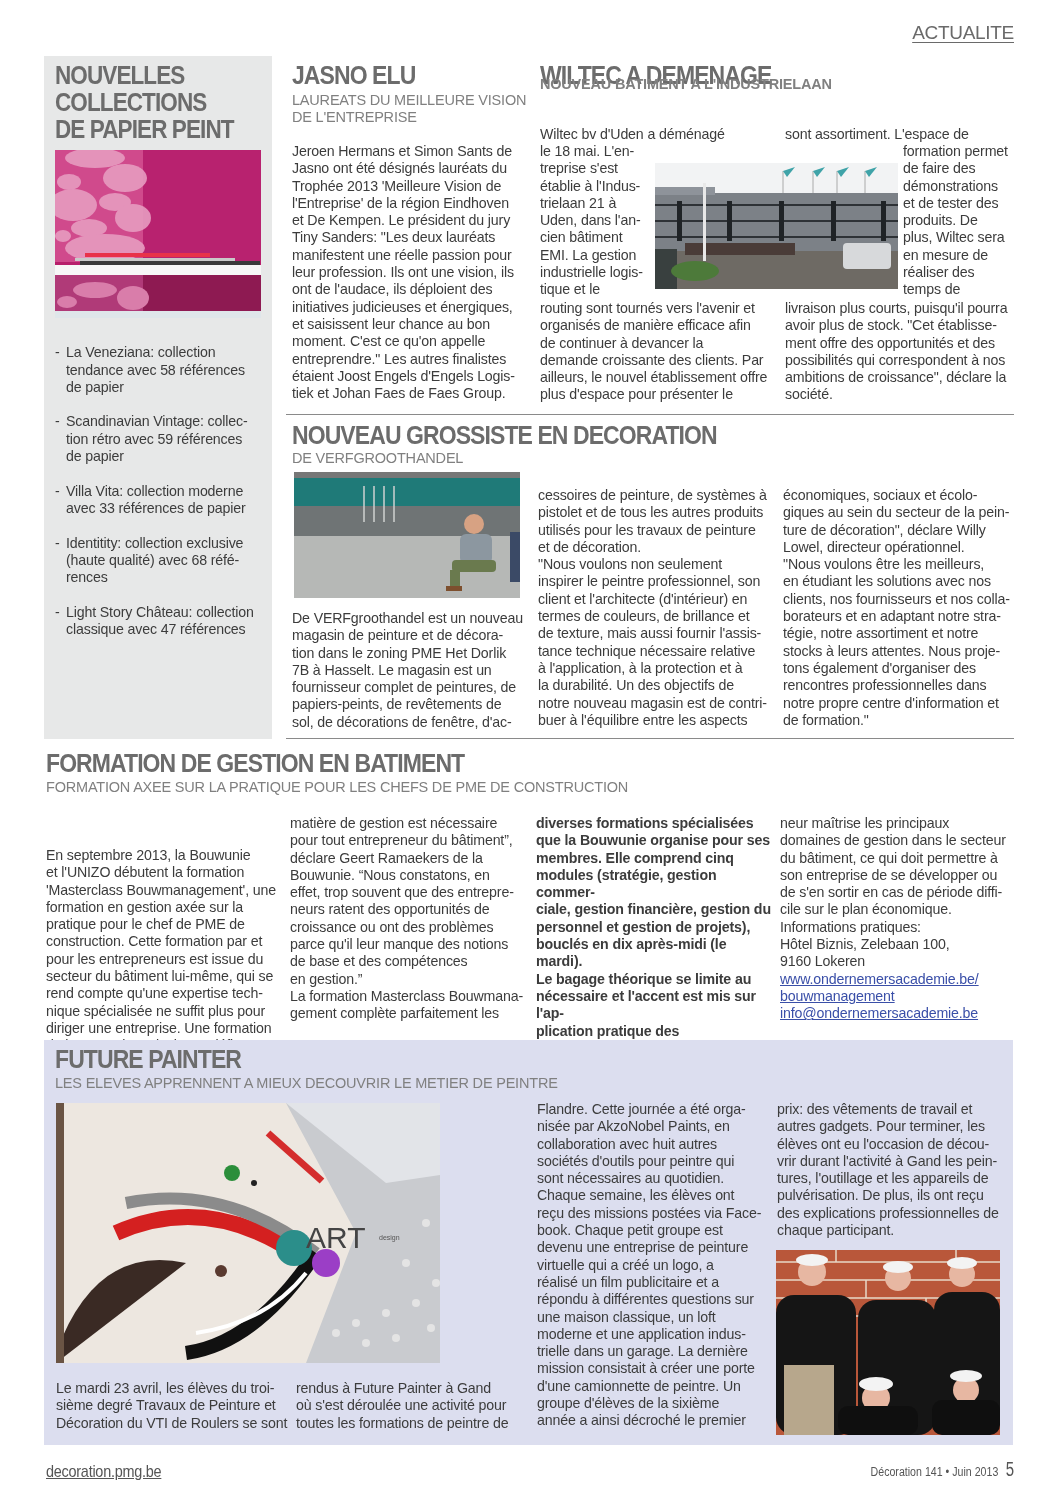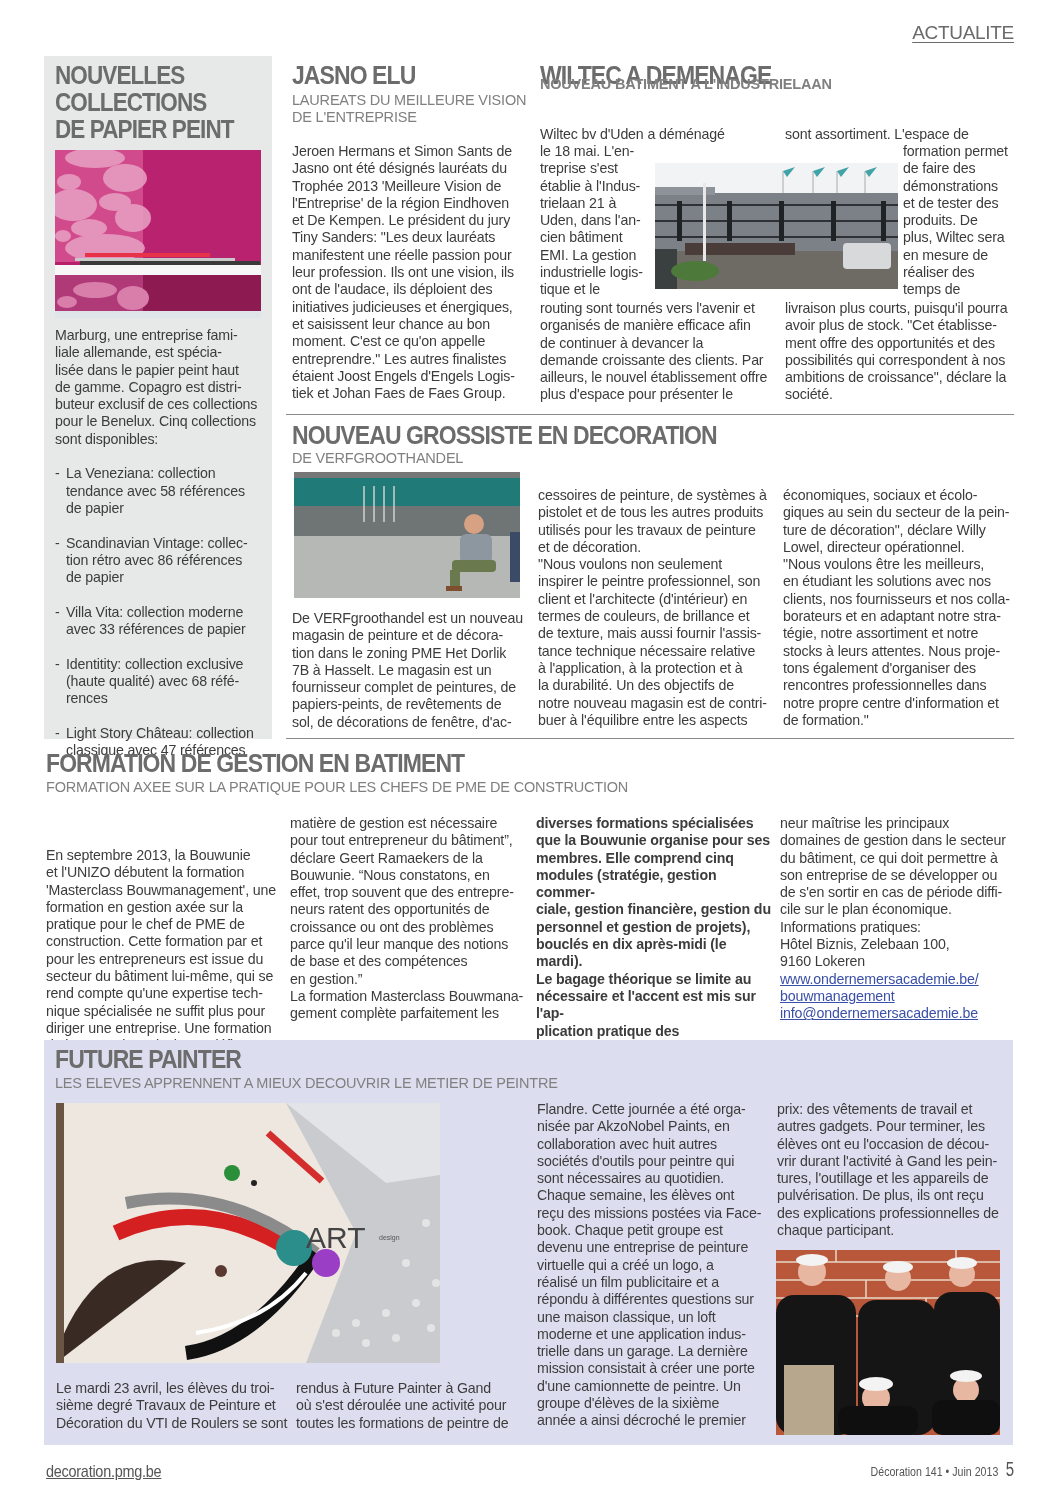--- a/index.html
+++ b/index.html
@@ -104,33 +104,26 @@
     <rect x="0" y="125" width="88" height="38" fill="#b03a78"></rect>
     <g fill="#d97daa">
         <ellipse cx="40" cy="140" rx="22" ry="8"></ellipse>
         <ellipse cx="78" cy="148" rx="16" ry="12"></ellipse>
         <ellipse cx="12" cy="152" rx="10" ry="6"></ellipse>
       </g>
     <rect x="0" y="161" width="206" height="7" fill="#dfe6ea"></rect>
   </svg>
 </div>
 <div id="left-text" class="abs body-text">
-  <p>Marburg, une entreprise fami-
-liale allemande, est spécia-
-lisée dans le papier peint haut
-de gamme. Copagro est distri-
-buteur exclusif de ces collections
-pour le Benelux. Cinq collections
-sont disponibles:</p>
   <div style="white-space:pre-line">
     <div style="display:flex"><span style="width:11px">-</span><span style="flex:1">La Veneziana: collection
 tendance avec 58 références
 de papier</span></div>
     <div style="display:flex"><span style="width:11px">-</span><span style="flex:1">Scandinavian Vintage: collec-
-tion rétro avec 86 références
+tion rétro avec 59 références
 de papier</span></div>
     <div style="display:flex"><span style="width:11px">-</span><span style="flex:1">Villa Vita: collection moderne
 avec 33 références de papier</span></div>
     <div style="display:flex"><span style="width:11px">-</span><span style="flex:1">Identitity: collection exclusive
 (haute qualité) avec 68 réfé-
 rences</span></div>
     <div style="display:flex"><span style="width:11px">-</span><span style="flex:1">Light Story Château: collection
 classique avec 47 références</span></div>
   </div>
 </div>

